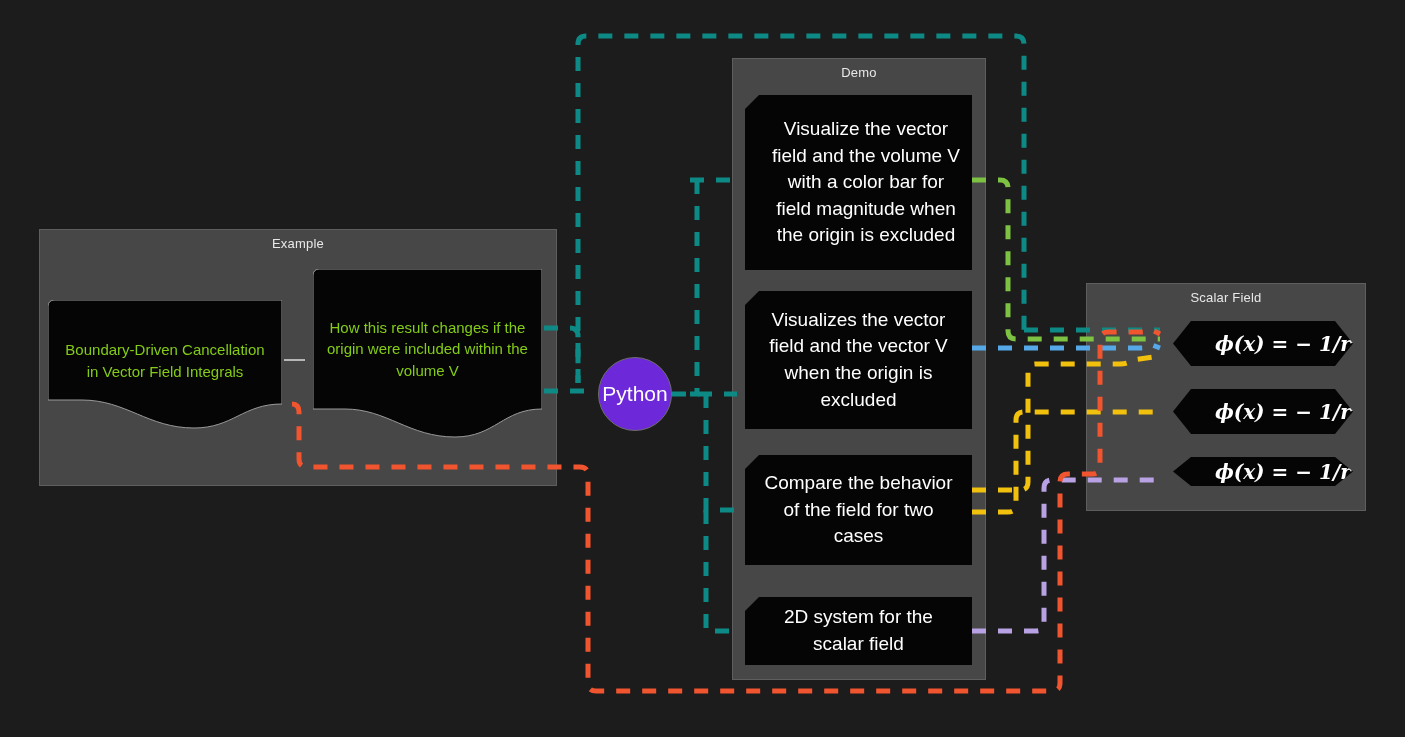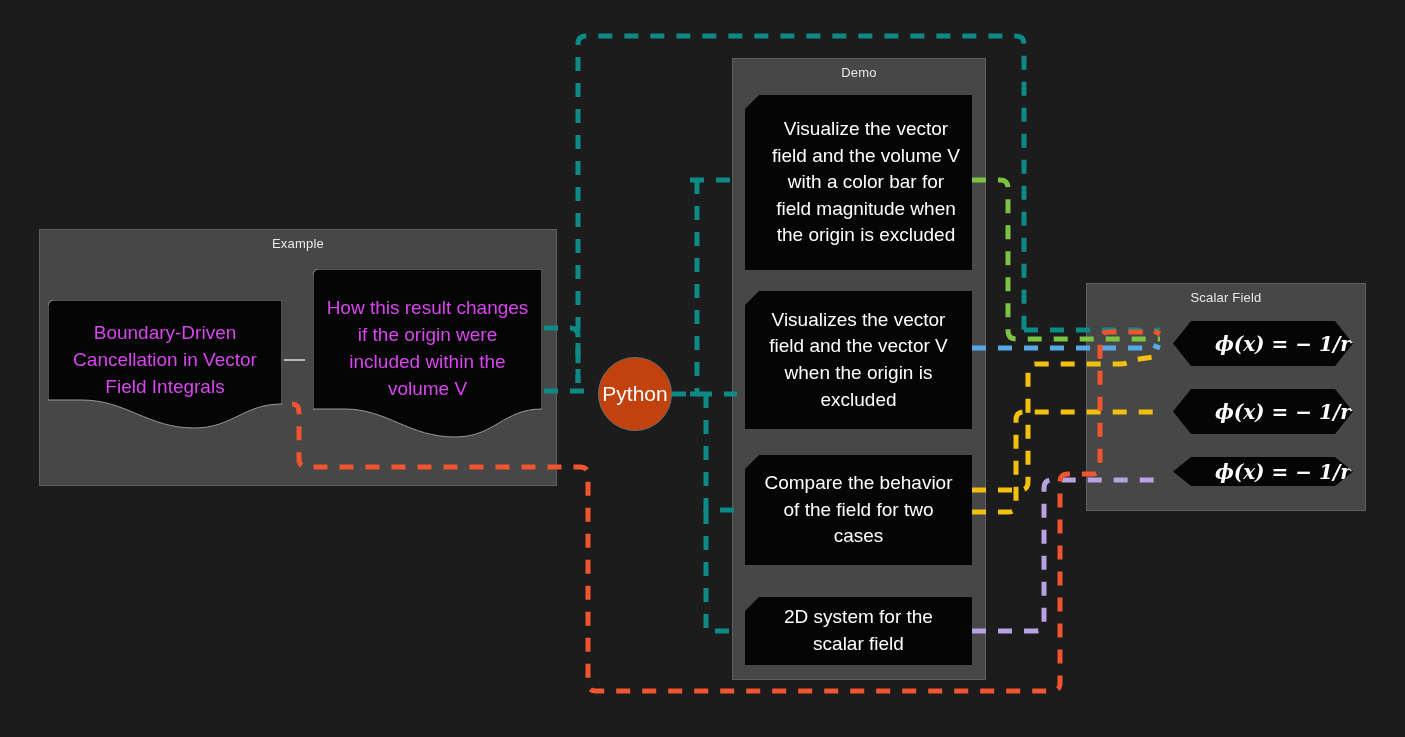--- a/index.html
+++ b/index.html
@@ -24,27 +24,27 @@
     left:0;right:0;
     text-align:center;
     color:#e8e8e8;
     font-size:13px;
     letter-spacing:.2px;
   }
 
   
   .note{
     position:absolute;
-    color:#d946ef;
+    color:#84cc16;
     display:flex;align-items:center;justify-content:center;
     text-align:center;
     box-sizing:border-box;
     padding:6px 12px 26px 12px;
     line-height:1.42;
-    font-size:19px;
+    font-size:15px;
   }
   .note .noteshape{
     position:absolute;left:0;top:0;width:100%;height:100%;
     z-index:0;
   }
   .note .txt{position:relative;z-index:1;}
 
   
   .bevel{
     position:absolute;
@@ -57,21 +57,21 @@
     line-height:1.40;
     font-size:19px;
     -webkit-clip-path:polygon(14px 0,100% 0,100% 100%,0 100%,0 14px);
     clip-path:polygon(14px 0,100% 0,100% 100%,0 100%,0 14px);
     filter:drop-shadow(0 0 1px #9a9a9a);
   }
 
   
   .circle{
     position:absolute;
-    background:#c2410c;
+    background:#6d28d9;
     border:1px solid #6d6d6d;
     border-radius:50%;
     color:#ffffff;
     display:flex;align-items:center;justify-content:center;
     font-size:21px;
     box-sizing:border-box;
   }
 
   
   .hex{

